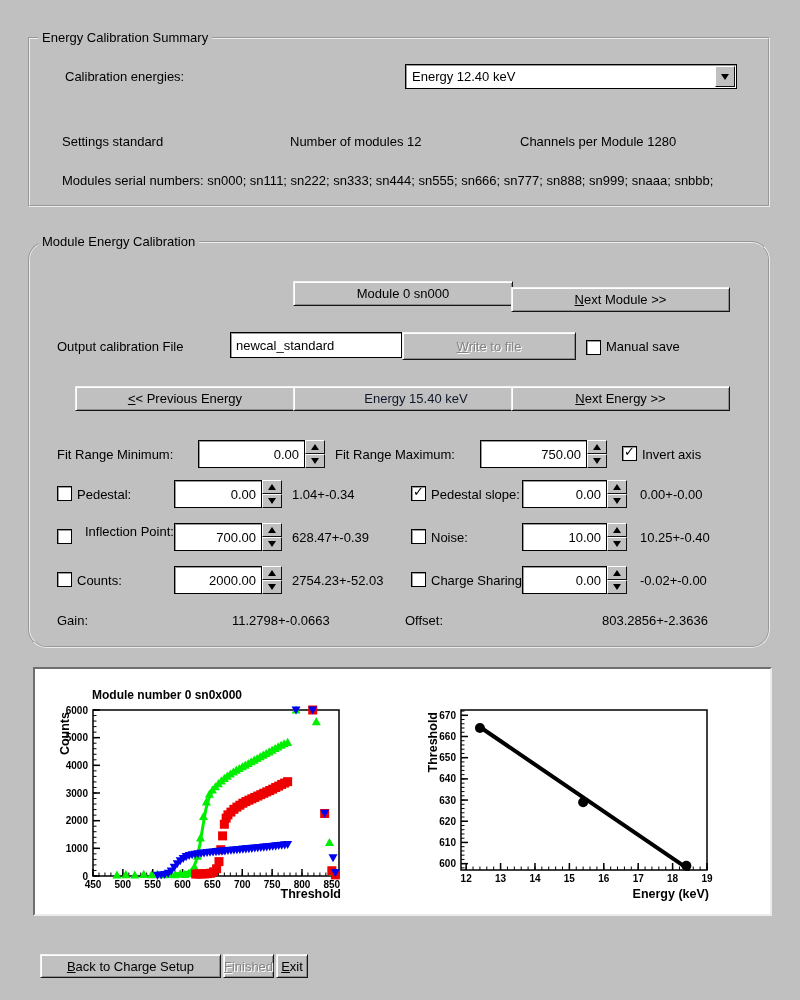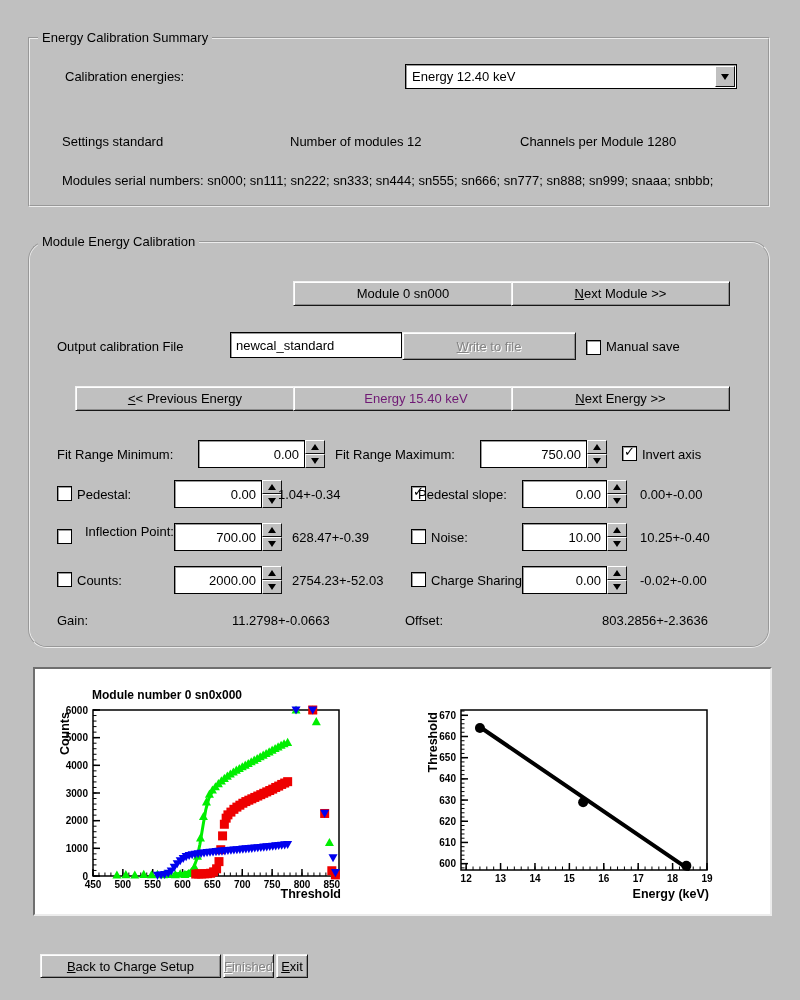--- a/index.html
+++ b/index.html
@@ -52,39 +52,39 @@
   <div class="lbl" style="left:490px;top:95px;">Channels per Module 1280</div>
   <div class="lbl" style="left:32px;top:134px;">Modules serial numbers: sn000; sn111; sn222; sn333; sn444; sn555; sn666; sn777; sn888; sn999; snaaa; snbbb;</div>
 </div>
 
 <div class="group" style="left:28px;top:241px;width:738px;height:403px;border-radius:19px;">
   <span class="group-title">Module Energy Calibration</span>
 
   <div class="btn" style="left:263px;top:38px;width:218px;height:23px;">
     <span>Module 0 sn000</span>
   </div>
-  <div class="btn" style="left:481px;top:38px;width:217px;height:23px;">
+  <div class="btn" style="left:481px;top:44px;width:217px;height:23px;">
     <span><span class="u">N</span><span>ext Module &gt;&gt;</span></span>
   </div>
 
   <div class="lbl" style="left:27px;top:96px;">Output calibration File</div>
   <div class="entry" style="left:200px;top:89px;width:160px;height:24px;">
     <span>newcal_standard</span>
   </div>
   <div class="btn disabled" style="left:372px;top:89px;width:172px;height:26px;">
     <span><span class="u">W</span><span>rite to file</span></span>
   </div>
   <span class="checkbox" style="left:556px;top:97px;"></span>
   <div class="lbl" style="left:576px;top:96px;">Manual save</div>
 
   <div class="btn" style="left:45px;top:143px;width:218px;height:23px;">
     <span><span class="u">&lt;</span><span>&lt; Previous Energy</span></span>
   </div>
   <div class="btn" style="left:263px;top:143px;width:218px;height:23px;">
-    <span style="color: #701a75; margin-left: 26px;">Energy 15.40 keV</span>
+    <span style="color: #0f172a; margin-left: 26px;">Energy 15.40 keV</span>
   </div>
   <div class="btn" style="left:481px;top:143px;width:217px;height:23px;">
     <span><span class="u">N</span><span>ext Energy &gt;&gt;</span></span>
   </div>
 
   <div class="lbl" style="left:27px;top:204px;">Fit Range Minimum:</div>
   <div class="entry num" style="left:168px;top:197px;width:95px;height:26px;">
     <span>0.00</span>
   </div>
   <div class="spinbtns" style="left:275px;top:197px;width:20px;height:28px;">
@@ -116,24 +116,24 @@
         <span>0.00</span>
       </div>
   <div class="spinbtns" style="left:232px;top:237px;width:20px;height:28px;">
     <span class="spinbtn">
           <span class="tri-up"></span>
         </span>
     <span class="spinbtn">
           <span class="tri-down"></span>
         </span>
   </div>
-  <div class="lbl" style="left:248px;top:244px;">1.04+-0.34</div>
+  <div class="lbl" style="left:262px;top:244px;">1.04+-0.34</div>
 
   <span class="checkbox checked" style="left:381px;top:243px;"></span>
-  <div class="lbl" style="left:388px;top:244px;text-align:right;">Pedestal slope:</div>
+  <div class="lbl" style="left:401px;top:244px;text-align:right;">Pedestal slope:</div>
   <div class="entry num" style="left:492px;top:237px;width:73px;height:26px;">
         <span>0.00</span>
       </div>
   <div class="spinbtns" style="left:577px;top:237px;width:20px;height:28px;">
     <span class="spinbtn">
           <span class="tri-up"></span>
         </span>
     <span class="spinbtn">
           <span class="tri-down"></span>
         </span>

